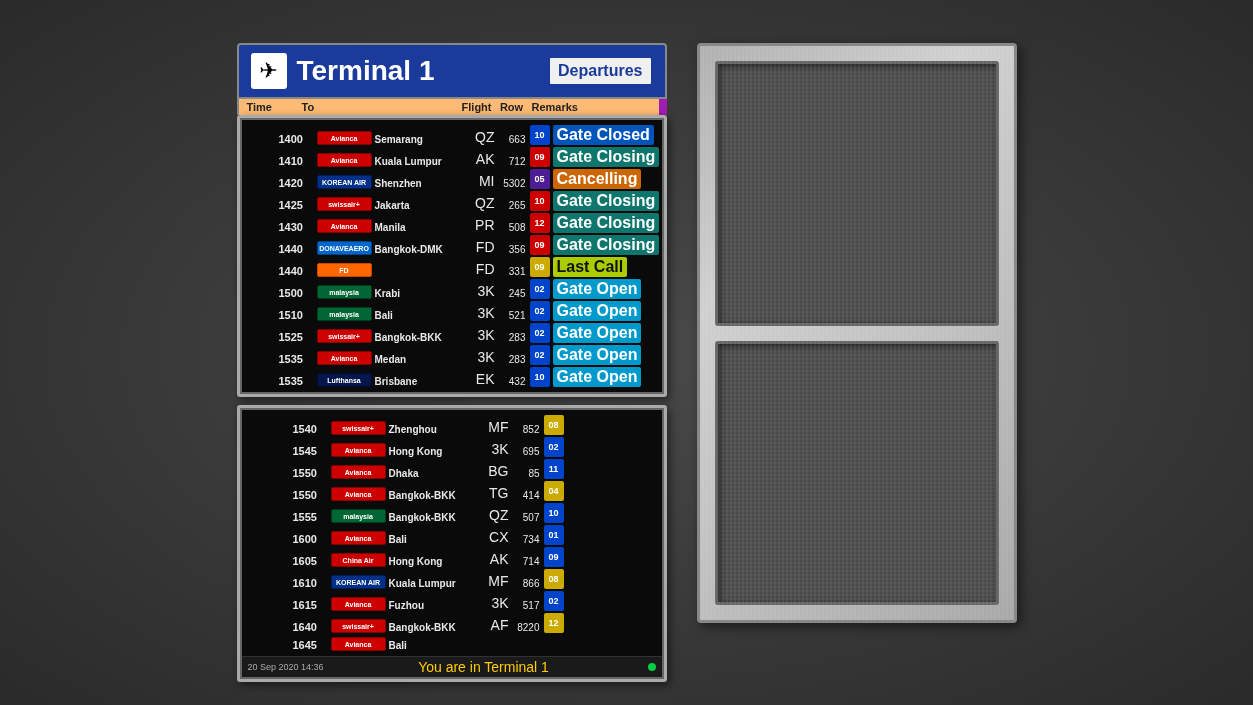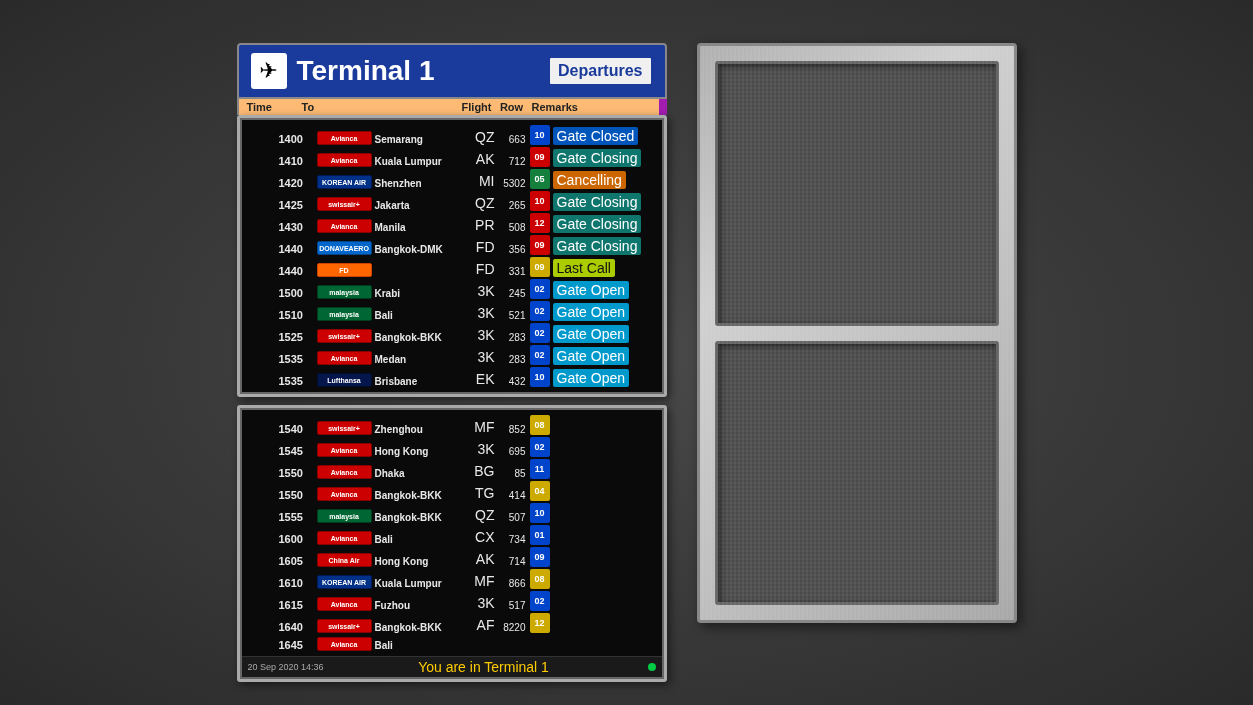--- a/index.html
+++ b/index.html
@@ -157,25 +157,25 @@
       font-size: 9px;
       font-weight: bold;
       color: white;
       border-radius: 2px;
       margin-right: 3px;
     }
 
     .gate-yellow { background: #ccaa00; }
     .gate-red { background: #cc0000; }
     .gate-blue { background: #0044cc; }
-    .gate-orange { background: #15803d; }
+    .gate-orange { background: #4c1d95; }
 
     .f-status {
-      font-size: 14px;
-      font-weight: normal;
+      font-size: 16px;
+      font-weight: bold;
       padding: 1px 4px;
       border-radius: 2px;
       white-space: nowrap;
     }
 
     .status-closed { background: #0055bb; color: white; }
     .status-closing { background: #0f766e; color: white; }
     .status-cancelling { background: #cc6600; color: white; }
     .status-lastcall { background: #aacc00; color: #111; }
     .status-open { background: #0099cc; color: white; }
@@ -401,21 +401,21 @@
               <span class="f-num">432</span>
               <span class="f-gate-badge gate-blue">10</span>
               <span class="f-status status-open">Gate Open</span>
             </div>
           </div>
       </div>
     </div>
 
     <div class="board-outer screen-bottom">
       <div class="screen-frame">
-        <div style="padding: 4px 6px;" id="board2-content">
+        <div style="padding: 4px 20px;" id="board2-content">
         <div class="flight-row">
               <span class="f-time">1540</span>
               <span class="f-airline airline-swissair">swissair+</span>
               <span class="f-dest">Zhenghou</span>
               <span class="f-code">MF</span>
               <span class="f-num">852</span>
               <span class="f-gate-badge gate-yellow">08</span>
             </div>
             <div class="flight-row">
               <span class="f-time">1545</span>

